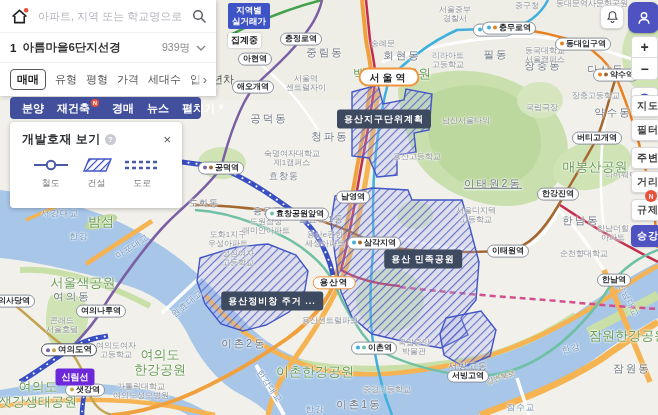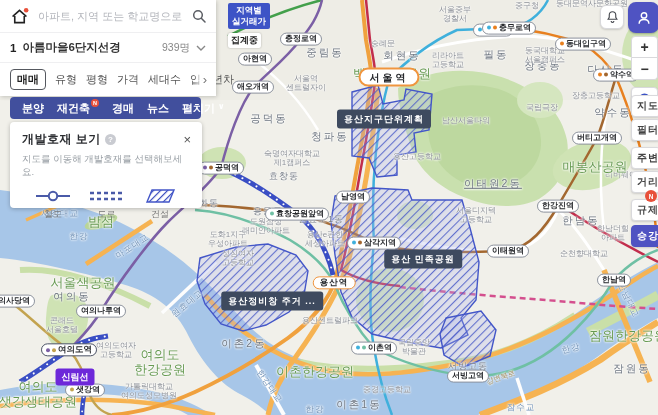--- a/index.html
+++ b/index.html
@@ -47,21 +47,21 @@
        font-size:13px;color:#777;}
 
   #nav-bar{position:absolute;left:10px;top:97px;width:191px;height:22px;background:#414f9d;border-radius:4px;
        z-index:31;display:flex;align-items:center;padding:0 8px 0 12px;box-sizing:border-box;gap:13px;}
   .nav-item{color:#fff;font-size:11px;font-weight:bold;white-space:nowrap;display:flex;align-items:flex-start;gap:1px;}
   .nav-badge{width:8px;height:8px;border-radius:50%;background:#e8503a;color:#fff;font-size:5.5px;font-weight:bold;
        display:flex;align-items:center;justify-content:center;margin-top:-2px;}
   .nav-chev{font-size:8px;margin-left:2px;transform:translateY(1px);}
   #nav-expand{margin-left:auto;}
 
-  #dev-panel{position:absolute;left:10px;top:122px;width:192px;height:86px;background:#fff;border-radius:4px;
+  #dev-panel{position:absolute;left:10px;top:122px;width:172px;height:86px;background:#fff;border-radius:4px;
        z-index:31;box-shadow:0 1px 4px rgba(0,0,0,.25);box-sizing:border-box;padding:9px 11px 0 12px;}
   #dev-head{display:flex;align-items:center;}
   #dev-title{font-size:12px;font-weight:bold;color:#2b2d31;letter-spacing:.5px;}
   #dev-help{width:11px;height:11px;border-radius:50%;background:#c9cbd1;color:#fff;font-size:8px;font-weight:bold;
        display:flex;align-items:center;justify-content:center;margin-left:4px;}
   #dev-close{margin-left:auto;font-size:13px;color:#555;line-height:1;}
   #dev-sub{font-size:9.5px;color:#9aa0a6;margin-top:5px;}
   #dev-legend{display:flex;justify-content:space-between;margin-top:9px;padding:0 6px;}
   .leg{display:flex;flex-direction:column;align-items:center;width:50px;}
   .leg-label{font-size:9px;color:#777;margin-top:4px;}
@@ -214,21 +214,21 @@
       <div class="lbl poi" style="left: 292px; top: 158px;">숙명여자대학교
 제1캠퍼스</div>
       <div class="lbl poi" style="left: 306px; top: 83px;">서울역
 센트럴자이</div>
       <div class="lbl poi" style="left: 476px; top: 215px;">서울디지텍
 고등학교</div>
       <div class="lbl poi" style="left: 613px; top: 233px;">한남더힐
 아파트</div>
       <div class="lbl poi" style="left: 633px; top: 175px;">리버웨이아파트</div>
       <div class="lbl poi" style="left: 584px; top: 254px;">순천향대학교</div>
-      <div class="lbl poi" style="left: 128px; top: 391px; padding-left: 42px;">가톨릭대학교
+      <div class="lbl poi" style="left: 120px; top: 391px; padding-left: 42px;">가톨릭대학교
 여의도성모병원</div>
       <div class="lbl poi" style="left: 116px; top: 350px;">여의도여자
 고등학교</div>
       <div class="lbl poi" style="left: 62px; top: 325px;">콘래드
 서울호텔</div>
       <div class="lbl poi" style="left: 414px; top: 347px;">국립중앙
 박물관</div>
       <div class="lbl poi" style="left: 387px; top: 390px;">중경고등학교</div>
       <div class="lbl poi" style="left: 325px; top: 239px;">용산e편한
 세상아파트</div>
@@ -310,21 +310,21 @@
         <span>동대입구역</span>
       </div>
       <div class="station" style="left: 616px; top: 75px;">
         <span class="dot" style="background: rgb(232, 128, 31);"></span>
         <span class="dot" style="background: rgb(163, 103, 47);"></span>
         <span>약수역</span>
       </div>
       <div class="station" style="left: 597px; top: 138px;">
         <span>버티고개역</span>
       </div>
-      <div class="station" style="left: 558px; top: 206px; justify-content: center;">
+      <div class="station" style="left: 558px; top: 194px; justify-content: center;">
         <span>한강진역</span>
       </div>
       <div class="station" style="left: 508px; top: 251px;">
         <span>이태원역</span>
       </div>
       <div class="station" style="left: 374px; top: 348px;">
         <span class="dot" style="background: rgb(63, 176, 220);"></span>
         <span class="dot" style="background: rgb(111, 192, 164);"></span>
         <span>이촌역</span>
       </div>
@@ -404,41 +404,40 @@
         <span class="nav-chev">∨</span>
       </span>
     </div>
 
   <div id="dev-panel">
     <div id="dev-head">
       <span id="dev-title">개발호재 보기</span>
       <span id="dev-help">?</span>
       <span id="dev-close">×</span>
     </div>
-    <div id="dev-sub">지도를 이동해 개발호재를 선택해보세요.</div>
     <div id="dev-legend">
       <div class="leg">
         <svg width="38" height="16" viewBox="0 0 38 16">
           <line x1="2" y1="8" x2="36" y2="8" stroke="#4a5aa8" stroke-width="2"></line>
           <circle cx="19" cy="8" r="4.2" fill="#fff" stroke="#4a5aa8" stroke-width="2"></circle>
         </svg>
         <span class="leg-label">철도</span>
       </div>
       <div class="leg">
         <svg width="38" height="16" viewBox="0 0 38 16">
+          <polygon points="6,14 11,2 33,2 28,14" fill="url(#hatch2)" stroke="#4356c8" stroke-width="1.4"></polygon>
+        </svg>
+        <span class="leg-label">건설</span>
+      </div>
+      <div class="leg">
+        <svg width="38" height="16" viewBox="0 0 38 16">
           <line x1="2" y1="5" x2="36" y2="5" stroke="#4a5aa8" stroke-width="2.6" stroke-dasharray="4,3"></line>
           <line x1="2" y1="11" x2="36" y2="11" stroke="#4a5aa8" stroke-width="2.6" stroke-dasharray="4,3"></line>
         </svg>
         <span class="leg-label">도로</span>
-      </div>
-      <div class="leg">
-        <svg width="38" height="16" viewBox="0 0 38 16">
-          <polygon points="6,14 11,2 33,2 28,14" fill="url(#hatch2)" stroke="#4356c8" stroke-width="1.4"></polygon>
-        </svg>
-        <span class="leg-label">건설</span>
       </div>
     </div>
   </div>
 
   <div id="region-badge">
     <div class="bluebox">
       <div>지역별</div>
       <div>실거래가</div>
     </div>
     <span class="status">집계중</span>

